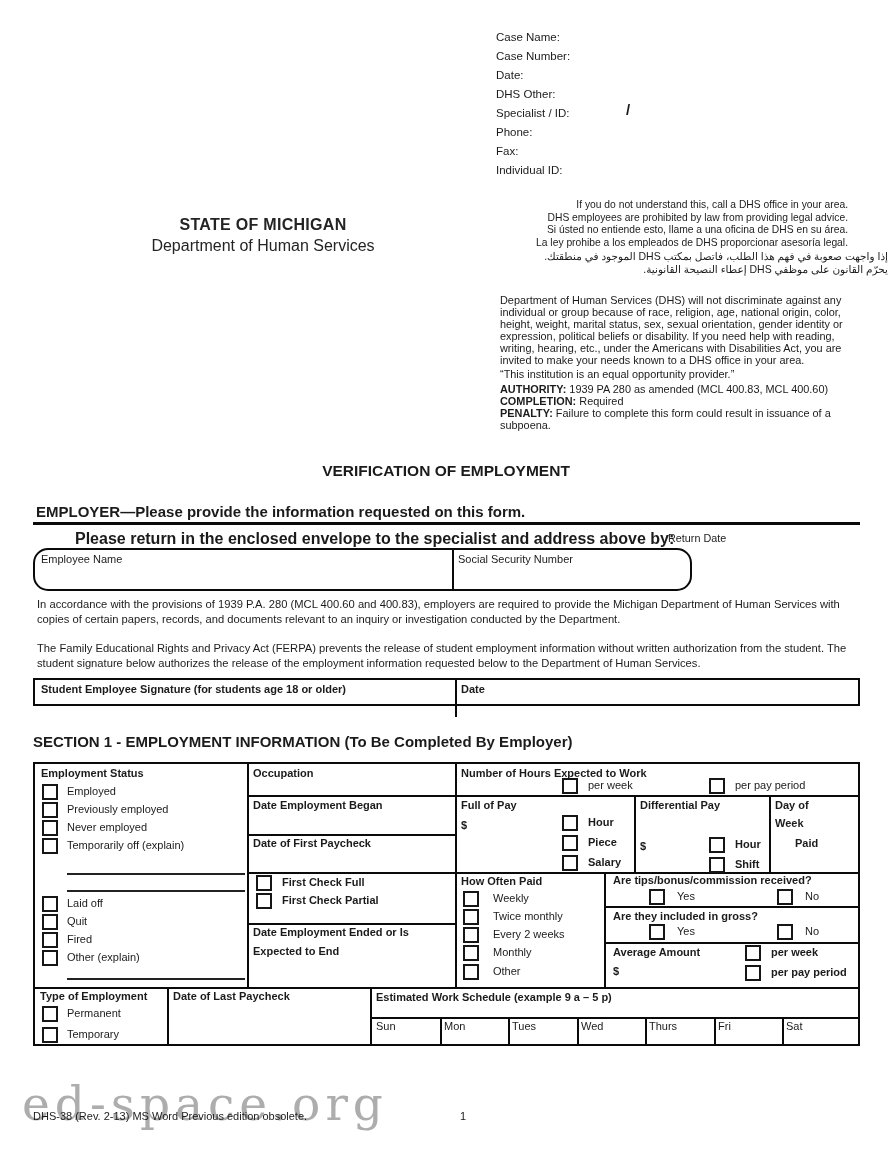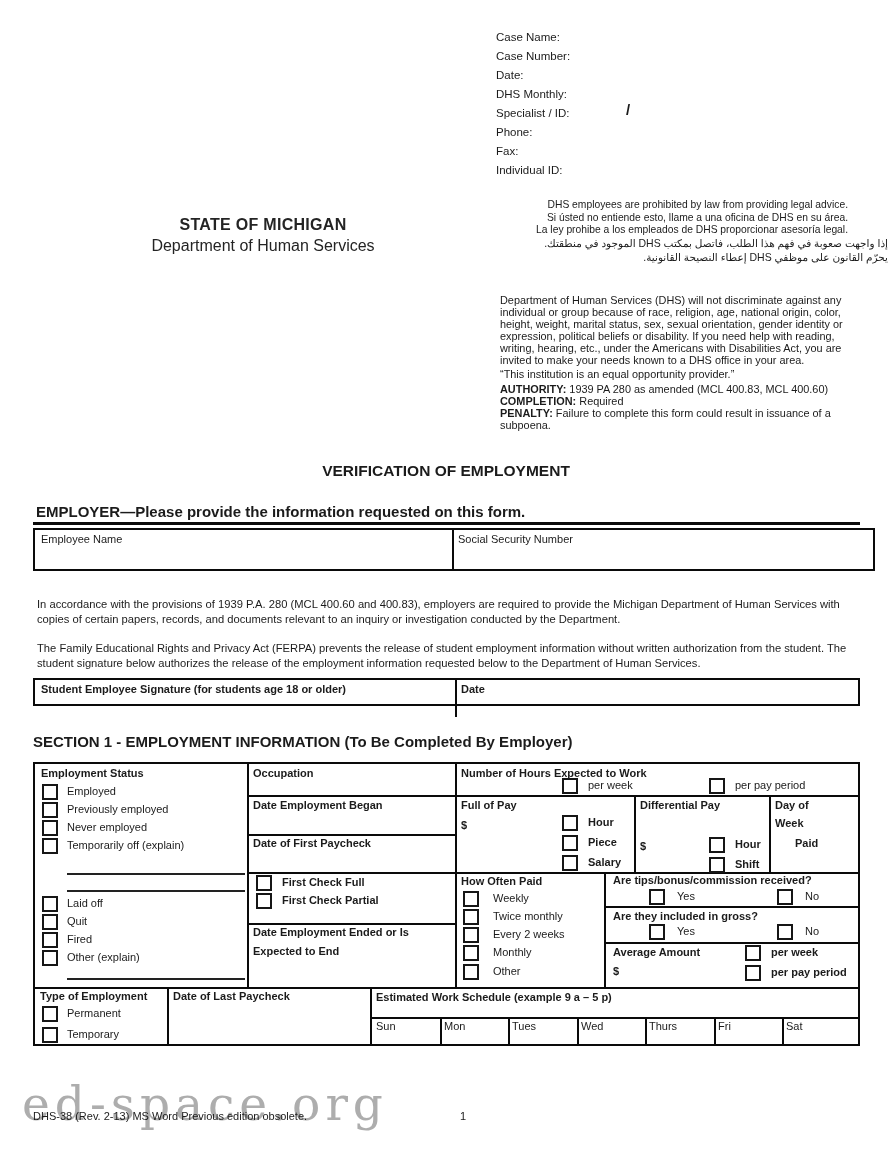--- a/index.html
+++ b/index.html
@@ -20,35 +20,36 @@
   .watermark{position:absolute;font-family:"DejaVu Serif",serif;font-size:47px;color:rgba(105,105,105,0.55);letter-spacing:5px;z-index:1;}
   .z2{z-index:2;}
 </style>
 </head>
 <body>
 
 <div class="abs t115" style="left:496px;top:28px;">
   <div>Case Name:</div>
   <div>Case Number:</div>
   <div>Date:</div>
-  <div>DHS Monthly:</div>
+  <div>DHS Other:</div>
   <div>Specialist / ID:</div>
   <div>Phone:</div>
   <div>Fax:</div>
   <div>Individual ID:</div>
 </div>
 <div class="abs" style="left:626px;top:101px;font-size:15px;font-weight:bold;">/</div>
 
 <div class="abs" style="left:128px;top:216px;width:270px;text-align:center;color:#242424;">
   <div style="font-size:16px;font-weight:bold;letter-spacing:0.3px;">STATE OF MICHIGAN</div>
   <div style="font-size:16px;margin-top:3px;">Department of Human Services</div>
 </div>
 
 <div class="abs" style="left:440px;top:199px;width:448px;">
   <div class="notice" style="padding-right:40px;">
+    <div>If you do not understand this, call a DHS office in your area.</div>
     <div>DHS employees are prohibited by law from providing legal advice.</div>
     <div>Si ústed no entiende esto, llame a una oficina de DHS en su área.</div>
     <div>La ley prohibe a los empleados de DHS proporcionar asesoría legal.</div>
   </div>
   <div class="noticeAr">
     <div>إذا واجهت صعوبة في فهم هذا الطلب، فاتصل بمكتب DHS الموجود في منطقتك.</div>
     <div>يحرّم القانون على موظفي DHS إعطاء النصيحة القانونية.</div>
   </div>
 </div>
 
@@ -60,21 +61,21 @@
   <div><span class="b">PENALTY:</span><span> Failure to complete this form could result in issuance of a subpoena.</span></div>
 </div>
 
 <div class="abs b" style="left:0;top:462px;width:892px;text-align:center;font-size:15.5px;">VERIFICATION OF EMPLOYMENT</div>
 
 <div class="abs b" style="left:36px;top:503px;font-size:15px;">EMPLOYER—Please provide the information requested on this form.</div>
 <div class="hl" style="left:33px;top:522px;width:827px;height:3px;"></div>
 <div class="abs b" style="left:75px;top:530px;font-size:16px;">Please return in the enclosed envelope to the specialist and address above by:</div>
 <div class="abs" style="left:668px;top:532px;font-size:10.8px;">Return Date</div>
 
-<div class="boxtbl" style="left:33px;top:528px;width:842px;height:43px;">
+<div class="boxtbl" style="left:33px;top:548px;width:659px;height:43px;border-radius:15px;">
   <div class="vl" style="left:417px;top:0;height:39px;"></div>
   <div class="celllbl" style="left:6px;top:3px;">Employee Name</div>
   <div class="celllbl" style="left:423px;top:3px;">Social Security Number</div>
   <div class="abs" style="left:6px;top:16px;width:400px;height:20px;"></div>
   <div class="abs" style="left:423px;top:16px;width:390px;height:20px;"></div>
 </div>
 
 <div class="abs" style="left:37px;top:597px;width:824px;font-size:11.2px;line-height:15px;">In accordance with the provisions of 1939 P.A. 280 (MCL 400.60 and 400.83), employers are required to provide the Michigan Department of Human Services with copies of certain papers, records, and documents relevant to an inquiry or investigation conducted by the Department.</div>
 <div class="abs" style="left:37px;top:641px;width:824px;font-size:11.2px;line-height:15px;">The Family Educational Rights and Privacy Act (FERPA) prevents the release of student employment information without written authorization from the student. The student signature below authorizes the release of the employment information requested below to the Department of Human Services.</div>
 

